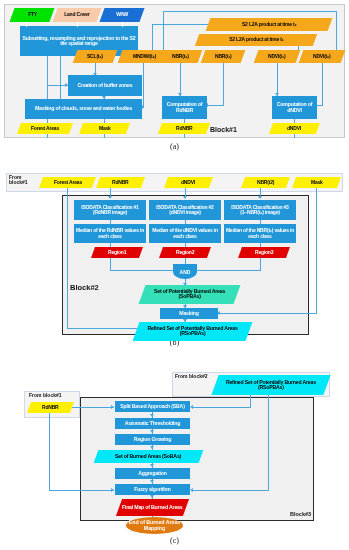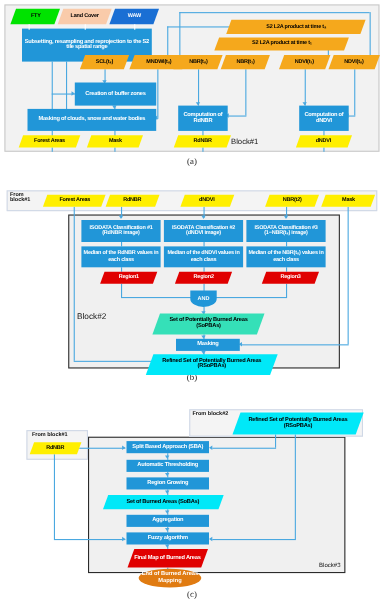--- a/index.html
+++ b/index.html
@@ -79,21 +79,21 @@
     z-index:1;
   }
   .fromstrip {
     position:absolute;
     background:#f4f4f4;
     border:1px solid #cfd8e6;
     z-index:2;
   }
   .blocklabel {
     position:absolute;
-    font-weight:normal;
+    font-weight:bold;
     color:#111;
     z-index:7;
   }
   .fromlabel {
     position:absolute;
     font-weight:bold;
     color:#111;
     z-index:7;
     line-height:1.05;
   }

